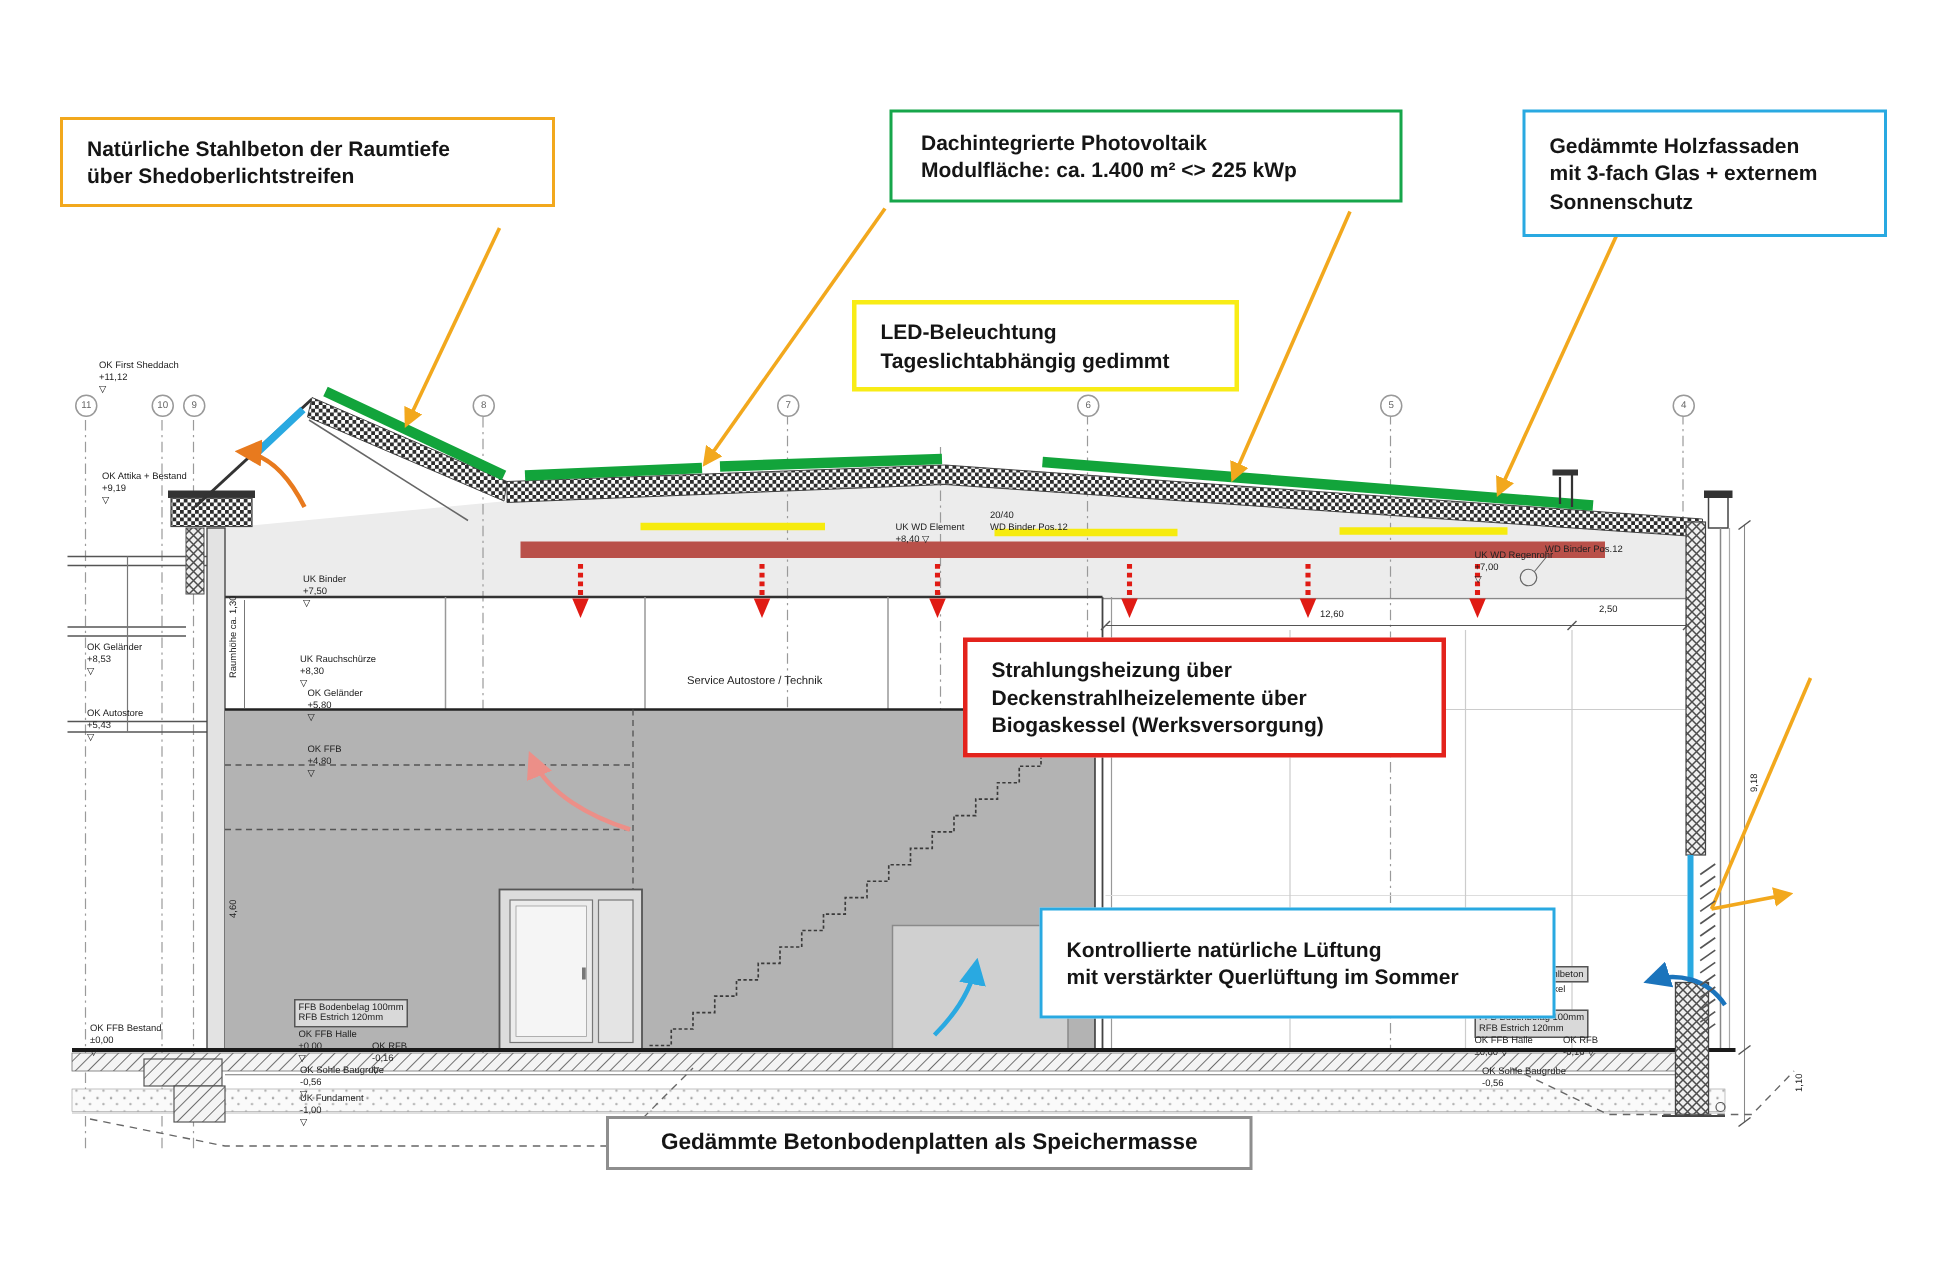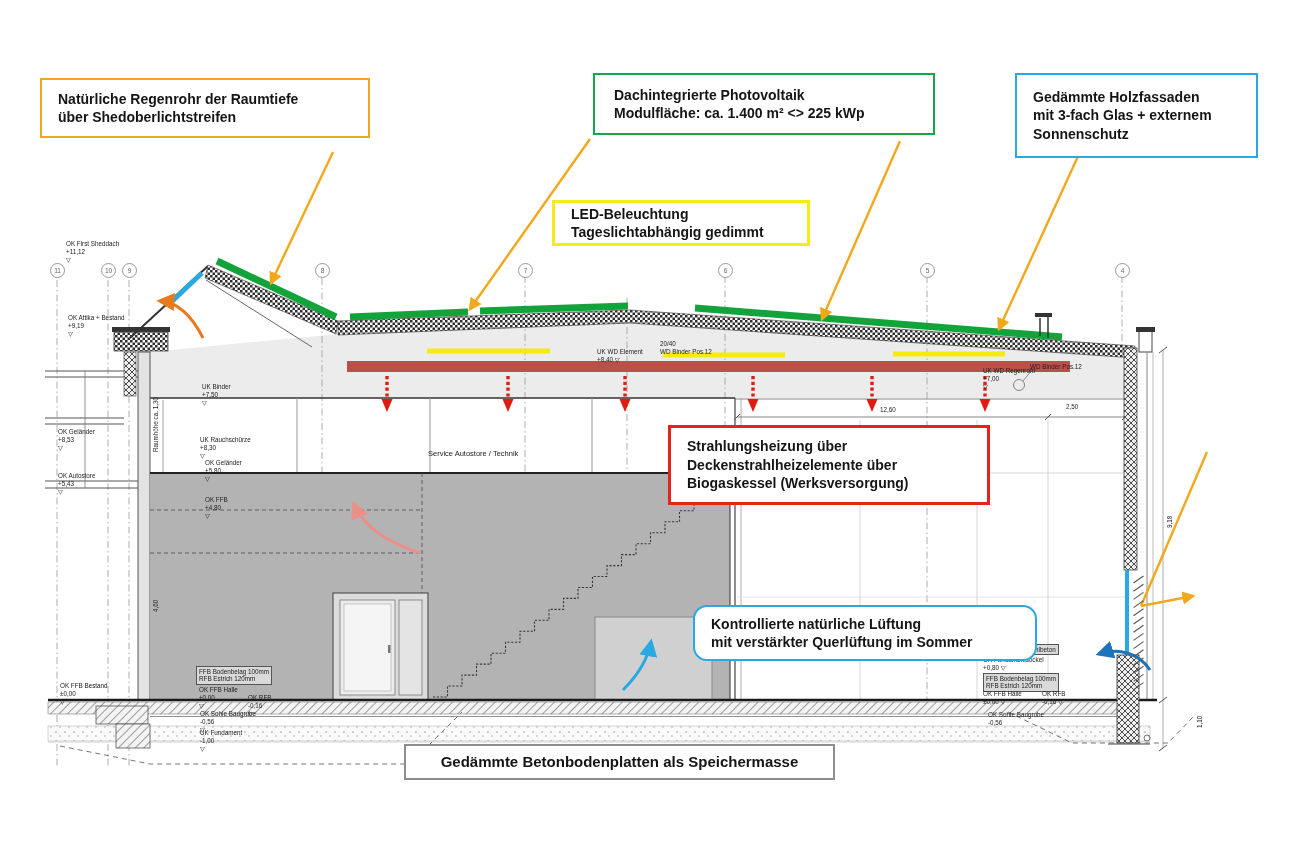--- a/index.html
+++ b/index.html
@@ -270,21 +270,21 @@
 ▽</div>
       <div class="dlabel" style="left: 200px; top: 436px;">UK Rauchschürze
 +8,30
 ▽</div>
       <div class="dlabel" style="left: 205px; top: 459px;">OK Geländer
 +5,80
 ▽</div>
       <div class="dlabel" style="left: 205px; top: 496px;">OK FFB
 +4,80
 ▽</div>
-      <div class="dlabel" style="left: 414px; top: 449px; font-size: 7.5px; padding-left: 14px;">Service Autostore / Technik</div>
+      <div class="dlabel" style="left: 444px; top: 449px; font-size: 7.5px; padding-left: 14px;">Service Autostore / Technik</div>
       <div class="dlabel" style="left: 597px; top: 348px;">UK WD Element
 +8,40  ▽</div>
       <div class="dlabel" style="left: 660px; top: 340px;">20/40
 WD Binder Pos.12</div>
       <div class="dlabel" style="left: 983px; top: 367px;">UK WD Regenrohr
 +7,00
 ▽</div>
       <div class="dlabel" style="left: 1030px; top: 363px;">WD Binder Pos.12</div>
       <div class="dlabel" style="left: 880px; top: 406px;">12,60</div>
       <div class="dlabel" style="left: 1066px; top: 403px;">2,50</div>
@@ -307,47 +307,47 @@
       <div class="gbubble" style="left: 101px; top: 263px;">10</div>
       <div class="gbubble" style="left: 122px; top: 263px;">9</div>
       <div class="gbubble" style="left: 315px; top: 263px;">8</div>
       <div class="gbubble" style="left: 518px; top: 263px;">7</div>
       <div class="gbubble" style="left: 718px; top: 263px;">6</div>
       <div class="gbubble" style="left: 920px; top: 263px;">5</div>
       <div class="gbubble" style="left: 1115px; top: 263px;">4</div>
     </div>
 
   <div class="callout co-orange" style="left:40px;top:78px;width:330px;height:60px;">
-    <span>Natürliche Regenrohr der Raumtiefe
+    <span>Natürliche Stahlbeton der Raumtiefe
 über Shedoberlichtstreifen</span>
   </div>
 
   <div class="callout co-green" style="left:593px;top:73px;width:342px;height:62px;padding-left:19px;">
     <span>Dachintegrierte Photovoltaik
 Modulfläche: ca. 1.400 m² &lt;&gt; 225 kWp</span>
   </div>
 
   <div class="callout co-blue" style="left:1015px;top:53px;width:243px;height:85px;">
     <span>Gedämmte Holzfassaden
 mit 3-fach Glas + externem
 Sonnenschutz</span>
   </div>
 
-  <div class="callout co-yellow" style="left:552px;top:200px;width:258px;height:46px;">
+  <div class="callout co-yellow" style="left:568px;top:200px;width:258px;height:61px;">
     <span>LED-Beleuchtung
 Tageslichtabhängig gedimmt</span>
   </div>
 
-  <div class="callout co-red" style="left:668px;top:425px;width:322px;height:80px;">
+  <div class="callout co-red" style="left:642px;top:425px;width:322px;height:80px;">
     <span>Strahlungsheizung über
 Deckenstrahlheizelemente über
 Biogaskessel (Werksversorgung)</span>
   </div>
 
-  <div class="callout co-blue" style="left:693px;top:585px;width:344px;height:56px;border-radius:14px;">
+  <div class="callout co-blue" style="left:693px;top:585px;width:344px;height:74px;">
     <span>Kontrollierte natürliche Lüftung
 mit verstärkter Querlüftung im Sommer</span>
   </div>
 
   <div class="callout co-gray" style="left:404px;top:744px;width:431px;height:36px;">
     <span>Gedämmte Betonbodenplatten als Speichermasse</span>
   </div>
 
 </div>
 

